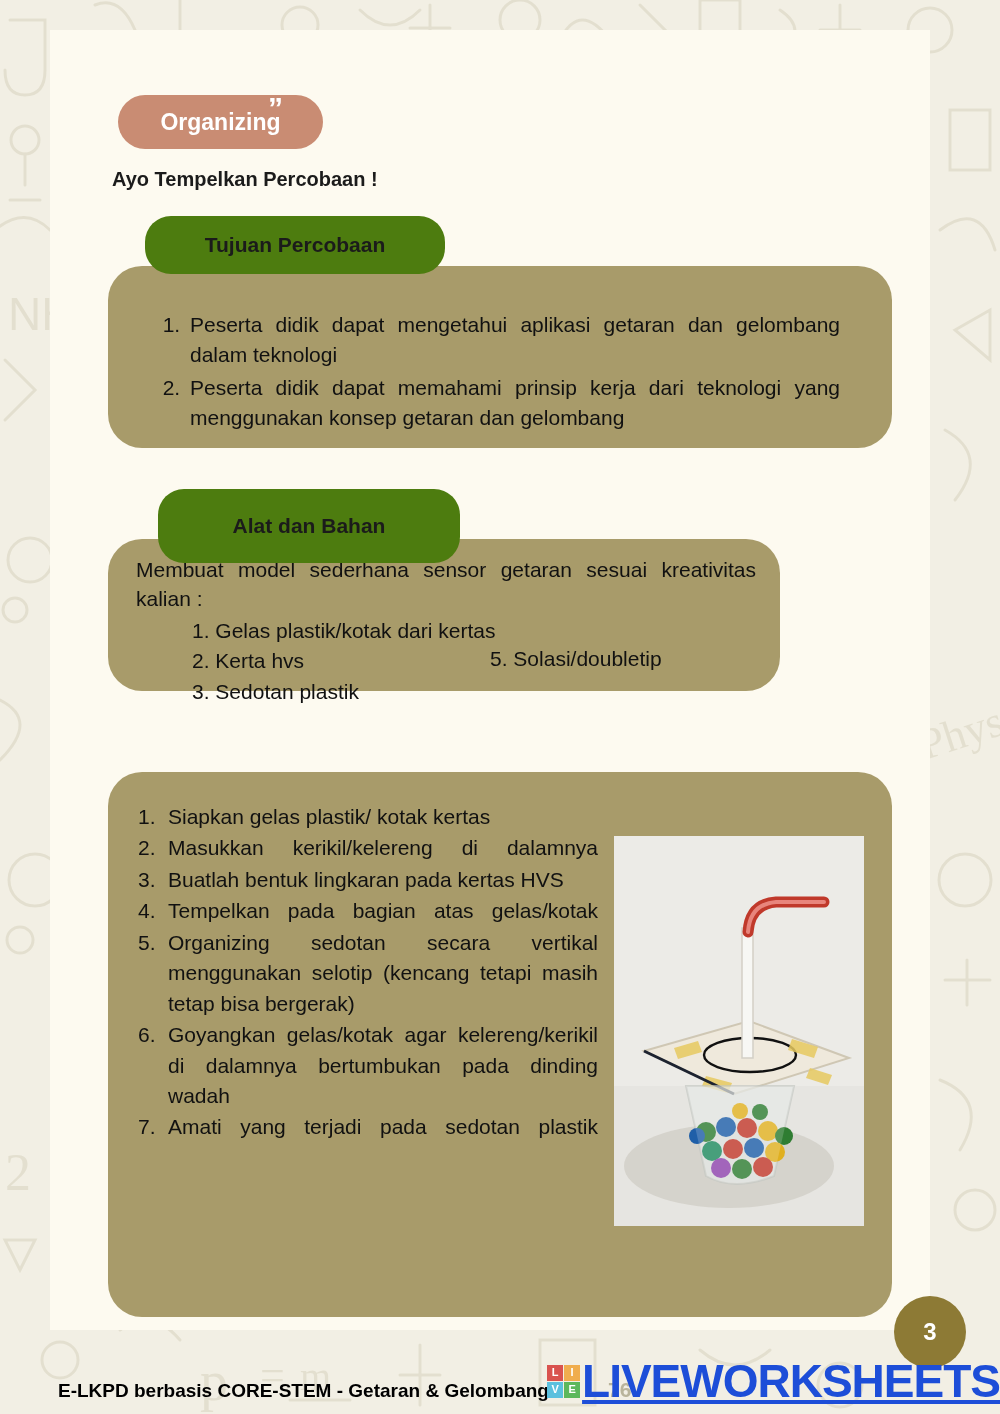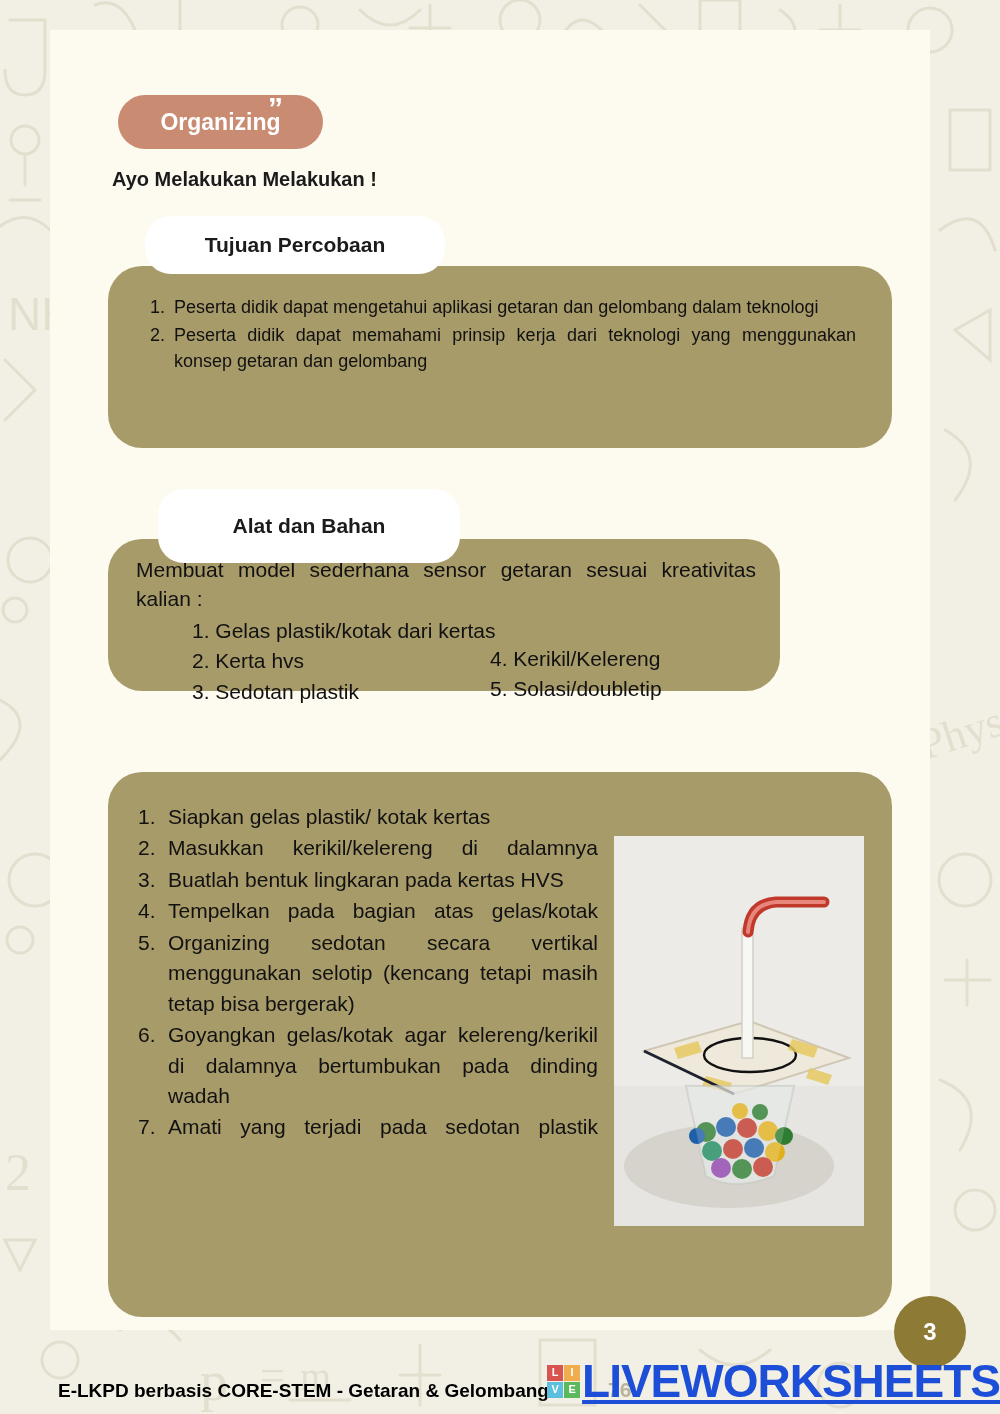--- a/index.html
+++ b/index.html
@@ -57,42 +57,42 @@
     left: 112px; top: 168px;
     font-size: 20px;
     font-weight: bold;
     color: #1b1b1b;
     z-index: 4;
   }
 
   
   .sec-head {
     position: absolute;
-    background: #ffffff;
+    background: #4d7c0f;
     border-radius: 26px;
     display: flex; align-items: center; justify-content: center;
     z-index: 5;
     font-size: 21px;
     font-weight: bold;
     color: #1b1b1b;
   }
   .sec-body {
     position: absolute;
     background: #a89b6a;
     border-radius: 34px;
     z-index: 3;
     color: #111;
   }
 
   
   #tujuan-head { left: 145px; top: 216px; width: 300px; height: 58px; }
   #tujuan-body { left: 108px; top: 266px; width: 784px; height: 182px; }
   #tujuan-body ol {
-    margin: 0; padding: 28px 36px 0 62px;
-    font-size: 18px; line-height: 1.45;
+    margin: 16px; padding: 28px 36px 0 62px;
+    font-size: 21px; line-height: 1.45;
     text-align: justify;
   }
   #tujuan-body ol li { margin-bottom: 2px; padding-left: 4px; }
 
   
   #alat-head { left: 158px; top: 489px; width: 302px; height: 74px; }
   #alat-body { left: 108px; top: 539px; width: 672px; height: 152px; padding: 16px 24px 0 28px; }
   #alat-intro {
     font-size: 21px; line-height: 1.4; text-align: justify;
   }
@@ -235,21 +235,21 @@
     </g>
   </svg>
 
   <div class="sheet"></div>
 
   <div class="organizing-pill">
     <span class="quote">”</span>
     <span class="label">Organizing</span>
   </div>
 
-  <div class="subtitle">Ayo Melakukan Melakukan !</div>
+  <div class="subtitle">Ayo Tempelkan Percobaan !</div>
 
   <div class="sec-head" id="tujuan-head">
     <span>Tujuan Percobaan</span>
   </div>
   <div class="sec-body" id="tujuan-body">
     <ol>
       <li>Peserta didik dapat mengetahui aplikasi getaran dan gelombang dalam teknologi</li>
       <li>Peserta didik dapat memahami prinsip kerja dari teknologi yang menggunakan konsep getaran dan gelombang</li>
     </ol>
   </div>
@@ -259,21 +259,20 @@
   </div>
   <div class="sec-body" id="alat-body">
     <div id="alat-intro">Membuat model sederhana sensor getaran sesuai kreativitas kalian :</div>
     <div id="alat-cols">
       <div class="alat-col left">
         <div>1. Gelas plastik/kotak dari kertas</div>
         <div>2. Kerta hvs</div>
         <div>3. Sedotan plastik</div>
       </div>
       <div class="alat-col right">
-        <div>4. Kerikil/Kelereng</div>
         <div>5. Solasi/doubletip</div>
       </div>
     </div>
   </div>
 
   <div class="sec-body" id="cara-body">
     <div id="cara-list">
       <div class="cara-item">
         <span class="cara-num">1.</span>
         <span class="cara-text">Siapkan gelas plastik/ kotak kertas</span>

